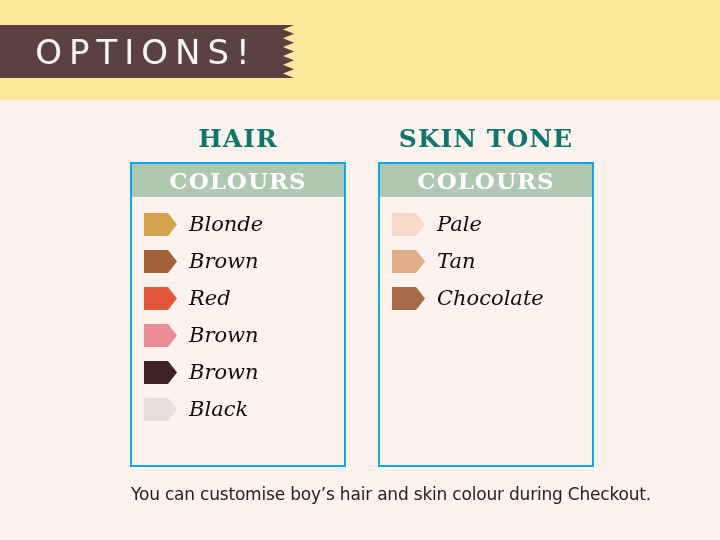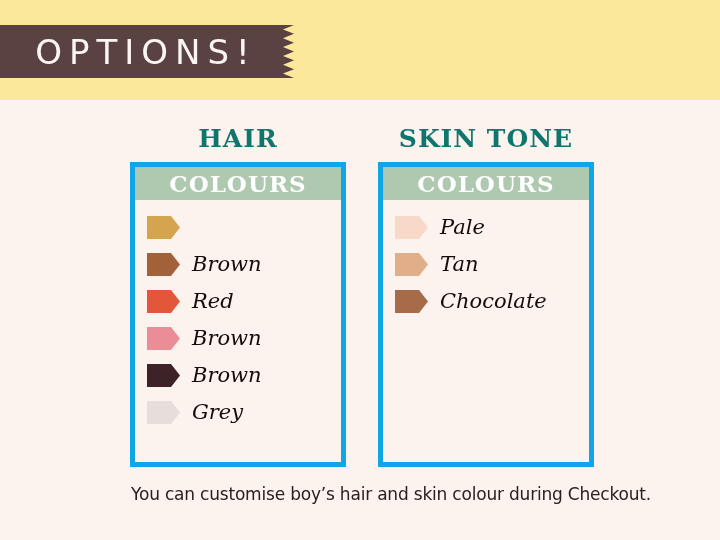--- a/index.html
+++ b/index.html
@@ -76,21 +76,21 @@
     font-family: "DejaVu Serif", serif;
     font-weight: bold;
     font-size: 25px;
     letter-spacing: 1px;
     height: 34px;
     line-height: 34px;
   }
 
   .card {
     margin-top: 6px;
-    border: 5px solid #0ea5e9;
+    border: 2px solid #0ea5e9;
     background: #FDF3EE;
     box-sizing: border-box;
   }
   #card-hair { height: 305px; }
   #card-skin { height: 305px; }
 
   .card-header {
     background: #AFC8B0;
     height: 33px;
     display: flex;
@@ -158,20 +158,21 @@
   <div class="col-title">HAIR</div>
   <div class="card" id="card-hair">
     <div class="card-header">COLOURS</div>
     <div class="swatch-list" id="list-hair">
         <div class="swatch-row">
           <span class="swatch-chip">
             <svg width="33" height="23" viewBox="0 0 33 23">
               <polygon points="0,0 24,0 33,11.5 24,23 0,23" fill="#D5A44E"></polygon>
             </svg>
           </span>
+          <span class="swatch-label">Blonde</span>
         </div>
         <div class="swatch-row">
           <span class="swatch-chip">
             <svg width="33" height="23" viewBox="0 0 33 23">
               <polygon points="0,0 24,0 33,11.5 24,23 0,23" fill="#A3613A"></polygon>
             </svg>
           </span>
           <span class="swatch-label">Brown</span>
         </div>
         <div class="swatch-row">
@@ -197,21 +198,21 @@
             </svg>
           </span>
           <span class="swatch-label">Brown</span>
         </div>
         <div class="swatch-row">
           <span class="swatch-chip">
             <svg width="33" height="23" viewBox="0 0 33 23">
               <polygon points="0,0 24,0 33,11.5 24,23 0,23" fill="#E6DEDB"></polygon>
             </svg>
           </span>
-          <span class="swatch-label">Grey</span>
+          <span class="swatch-label">Black</span>
         </div>
       </div>
   </div>
 </div>
 
 <div class="column" id="column-skin">
   <div class="col-title">SKIN TONE</div>
   <div class="card" id="card-skin">
     <div class="card-header">COLOURS</div>
     <div class="swatch-list" id="list-skin">

